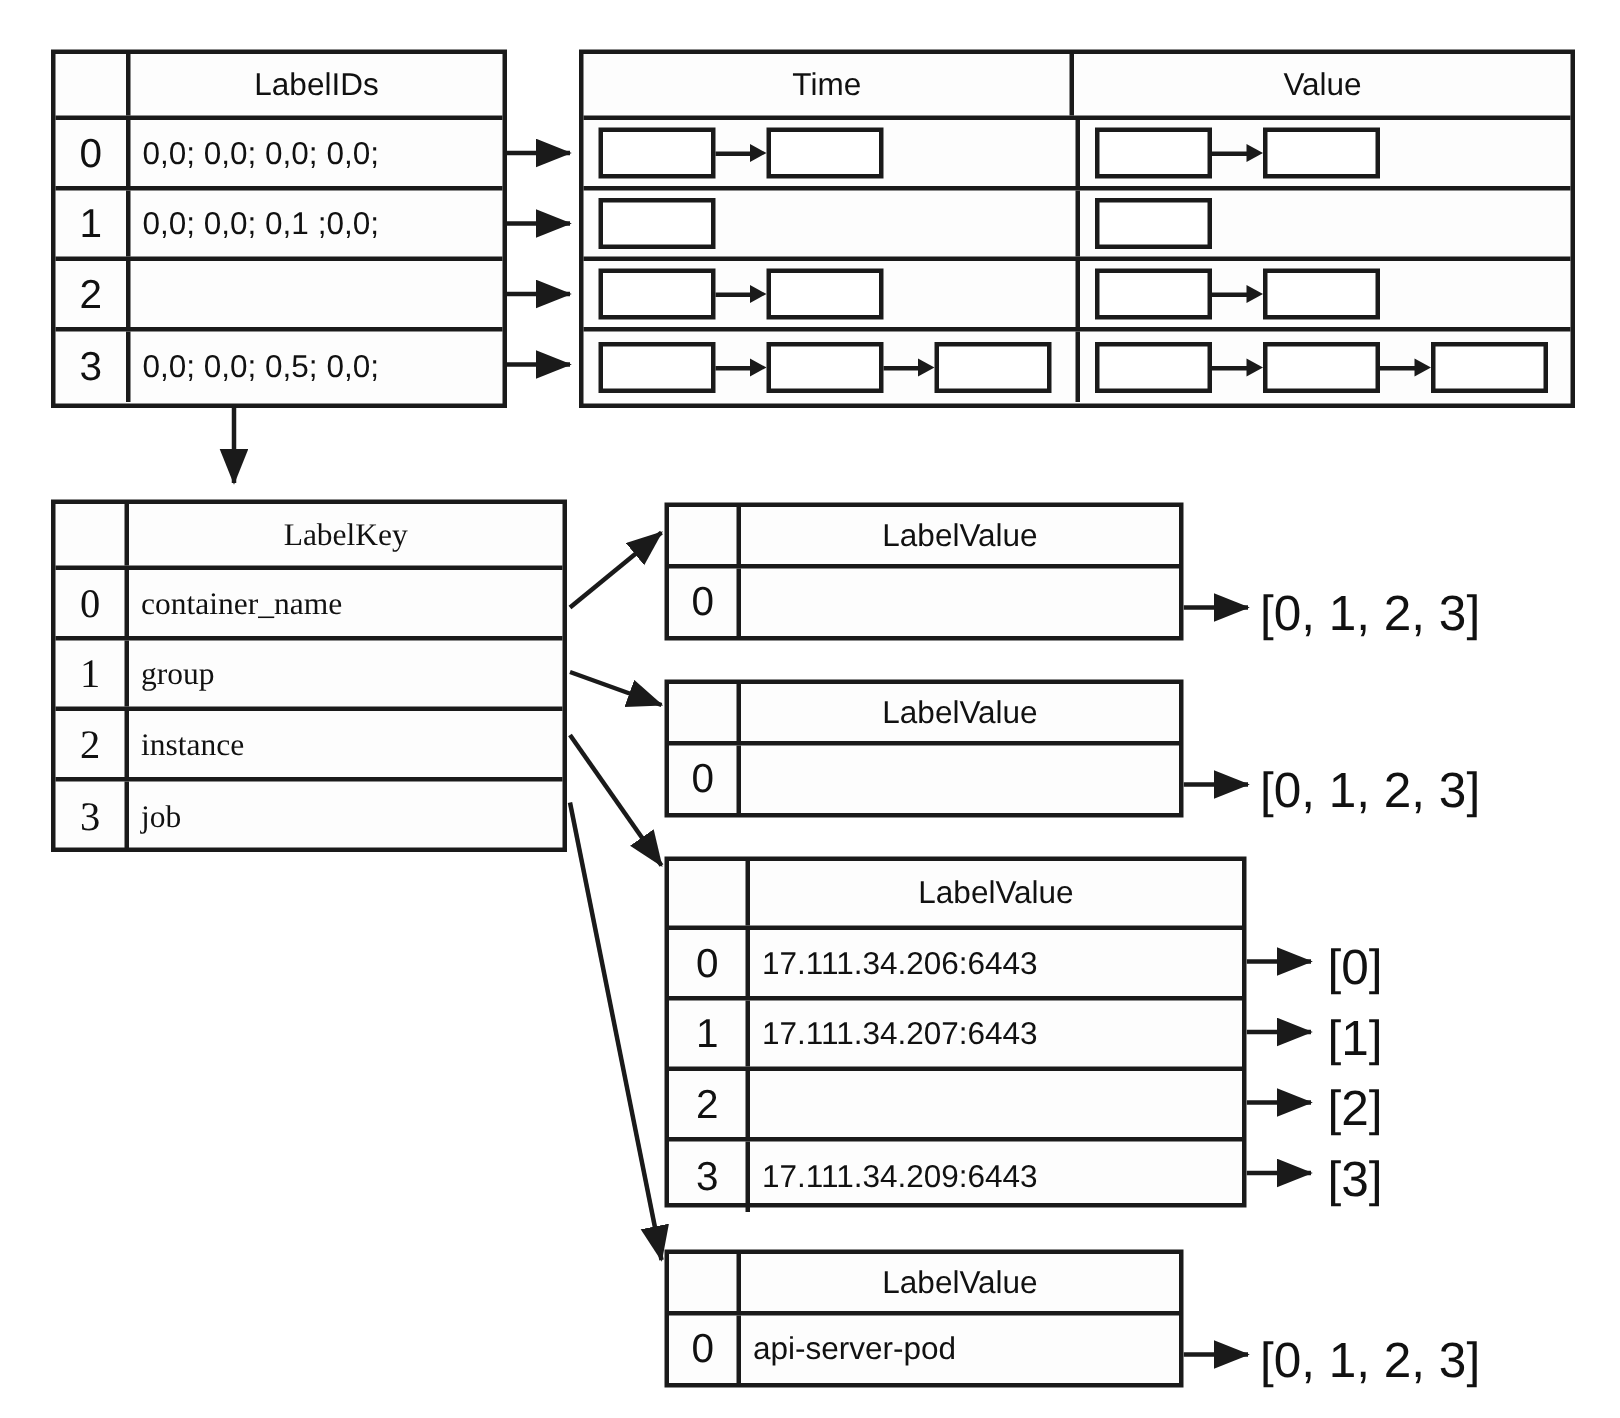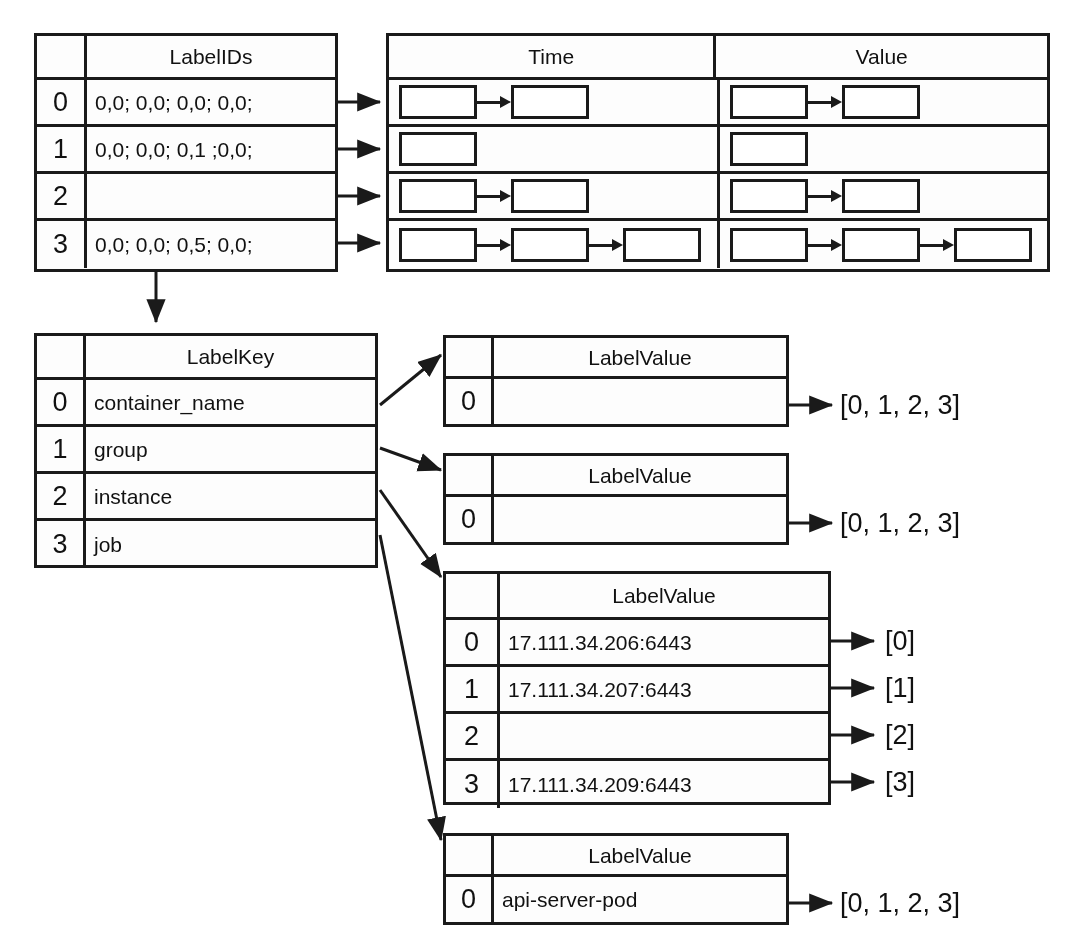--- a/index.html
+++ b/index.html
@@ -80,21 +80,21 @@
     border-top:6px solid transparent;
     border-bottom:6px solid transparent;
   }
 
   
   #arrows{position:absolute;left:0;top:0;width:1080px;height:945px;pointer-events:none;}
 
   
   .posting{
     position:absolute;
-    font-size:27px;
+    font-size:33px;
     line-height:1;
     white-space:nowrap;
   }
 </style>
 </head>
 <body>
 
 <div id="stage">
 
   <svg id="arrows" viewBox="0 0 1080 945">
@@ -205,21 +205,21 @@
       <div class="chunkrow">
         <div class="chunk"></div>
         <div class="chunkarrow"></div>
         <div class="chunk"></div>
         <div class="chunkarrow"></div>
         <div class="chunk"></div>
       </div>
     </div>
   </div>
 
-  <div class="tbl" style="left:34px;top:333px;width:344px;height:235px;">
+  <div class="tbl" style="left:34px;top:333px;width:344px;height:235px;font-family:Liberation Serif, serif;">
     <div class="trow hdr" style="height:44px;">
       <div class="idx" style="width:49px;"></div>
       <div class="cell">LabelKey</div>
     </div>
     <div class="trow" style="height:47px;">
       <div class="idx" style="width:49px;">0</div>
       <div class="cell">container_name</div>
     </div>
     <div class="trow" style="height:47px;">
       <div class="idx" style="width:49px;">1</div>

